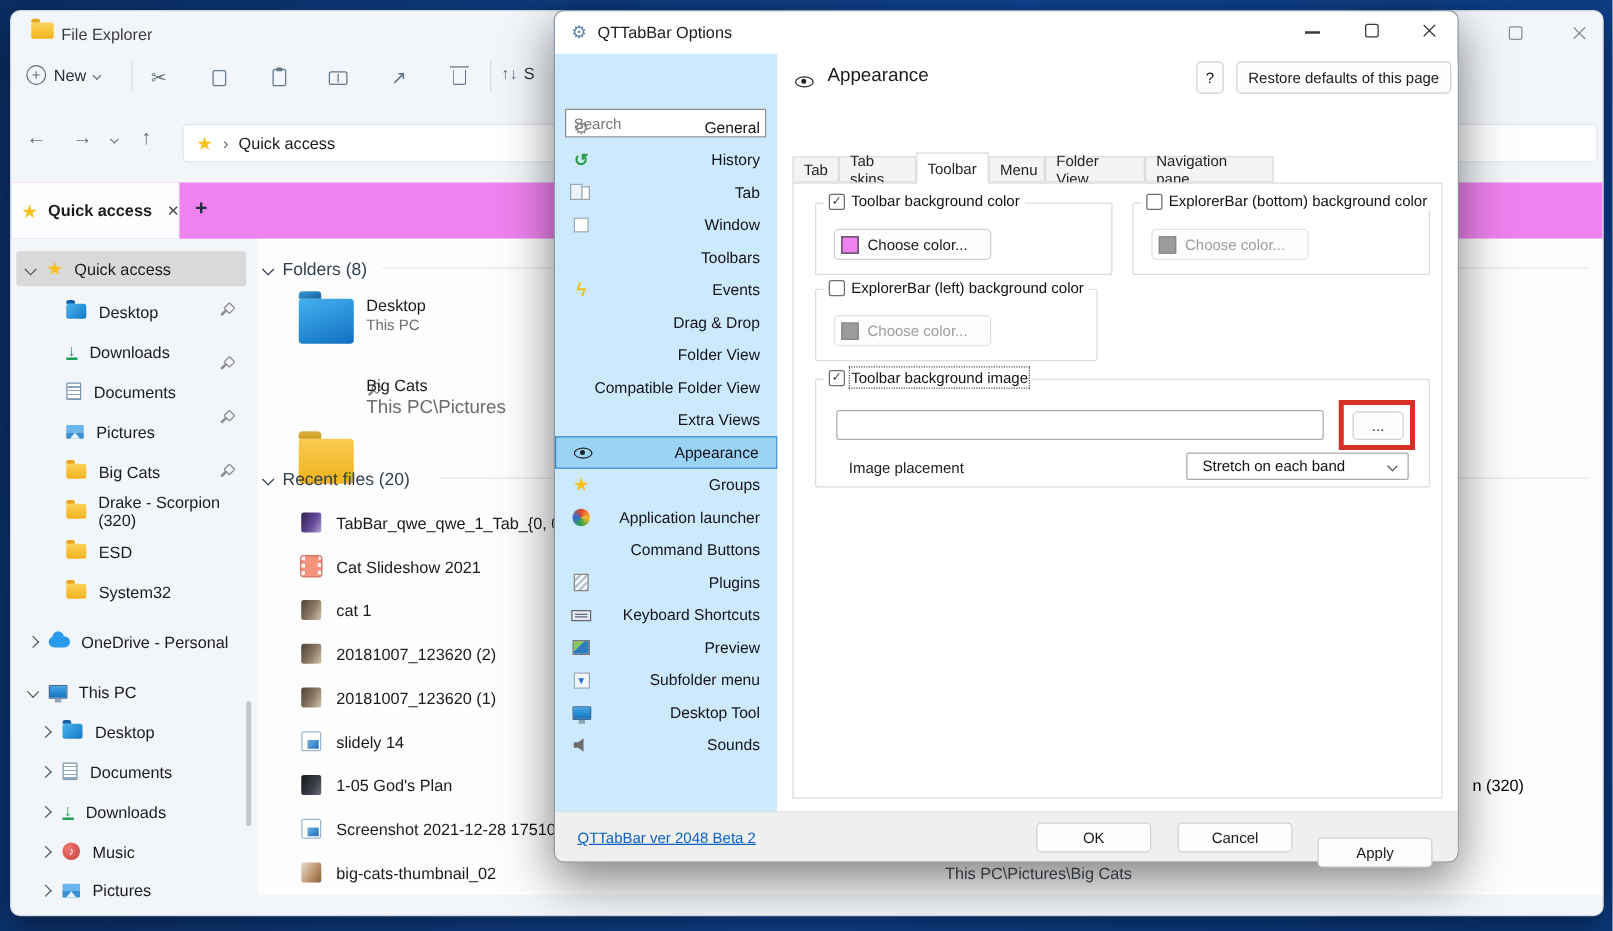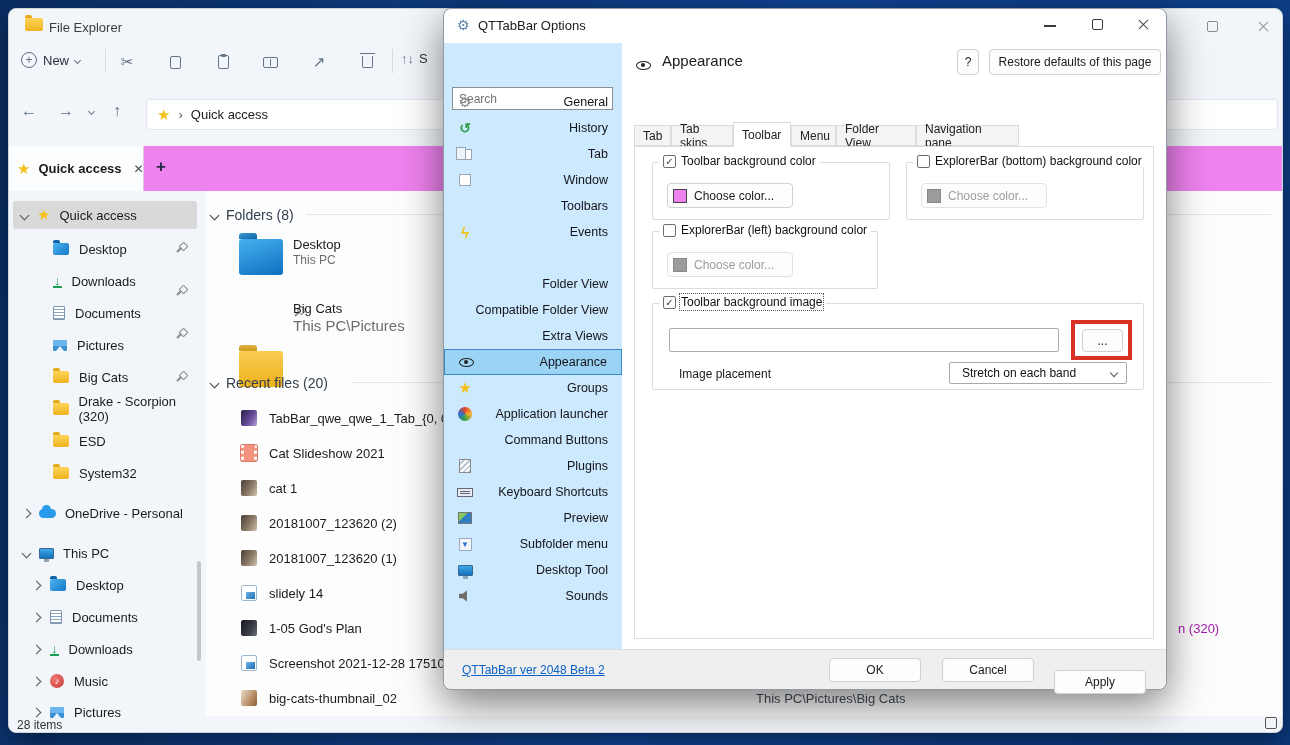--- a/index.html
+++ b/index.html
@@ -310,29 +310,24 @@
       </div>
     <div class="srow" style="left:35px;top:460px;gap:12px;">
         <span class="thumb t-img"></span>
         <span class="txt">Screenshot 2021-12-28 175109</span>
       </div>
     <div class="srow" style="left:35px;top:495px;gap:12px;">
         <span class="thumb t-lightcat"></span>
         <span class="txt">big-cats-thumbnail_02</span>
       </div>
 
-    <div class="abs txt" style="left:972px;top:430px;color:#a21caf;">n (320)</div>
+    <div class="abs txt" style="left:972px;top:430px;color:#000000;">n (320)</div>
     <div class="abs txt" style="left:550px;top:500px;color:#474f58;">This PC\Pictures\Big Cats</div>
   </div>
 
-  <div class="abs" style="left:0;top:707px;width:1275px;height:18px;">
-    <span class="abs txt" style="left:8px;top:2px;font-size:12px;color:#333;">28 items</span>
-    <span class="abs statico-list" style="left:1232px;top:2px;"></span>
-    <span class="abs statico-grid" style="left:1256px;top:1px;"></span>
-  </div>
 </div>
 
 <div class="dlg">
 
   
   <span class="abs" style="left:13px;top:8px;color:#5d86ad;font-size:14px;">⚙</span>
   <span class="abs txt" style="left:34px;top:9px;font-size:13px;color:#202020;">QTTabBar Options</span>
   <span class="abs" style="left:600px;top:16px;width:12px;height:1.5px;background:#3a3a3a;"></span>
   <span class="abs" style="left:648px;top:10px;width:11px;height:11px;border:1.4px solid #3a3a3a;border-radius:2px;"></span>
   <span class="abs ctl-x" style="left:693px;top:9px;"><style>.dlg .ctl-x::before,.dlg .ctl-x::after{background:#3a3a3a;}</style></span>
@@ -359,20 +354,23 @@
           <span class="i-winicon"></span>
         </span>
         <span>Window</span>
       </div>
     <div class="navitem" style="top:150px;">
         <span>Toolbars</span>
       </div>
     <div class="navitem" style="top:176px;">
         <span class="navicon" style="color:#eec21a;font-weight:bold;font-size:15px;">ϟ</span>
         <span>Events</span>
+      </div>
+    <div class="navitem" style="top:202px;">
+        <span>Drag &amp; Drop</span>
       </div>
     <div class="navitem" style="top:228px;">
         <span>Folder View</span>
       </div>
     <div class="navitem" style="top:280px;">
         <span>Extra Views</span>
       </div>
     <div class="navitem" style="top:254px;">
         <span>Compatible Folder View</span>
       </div>

